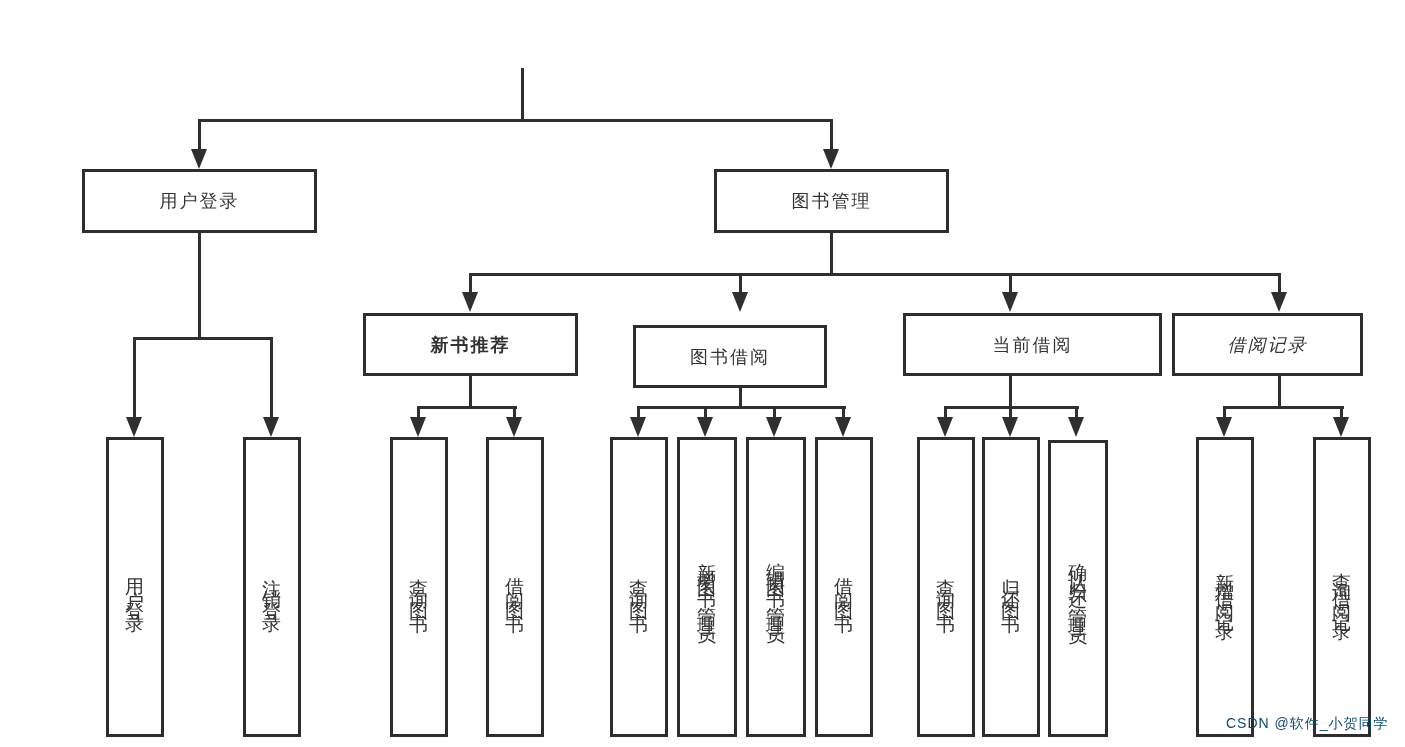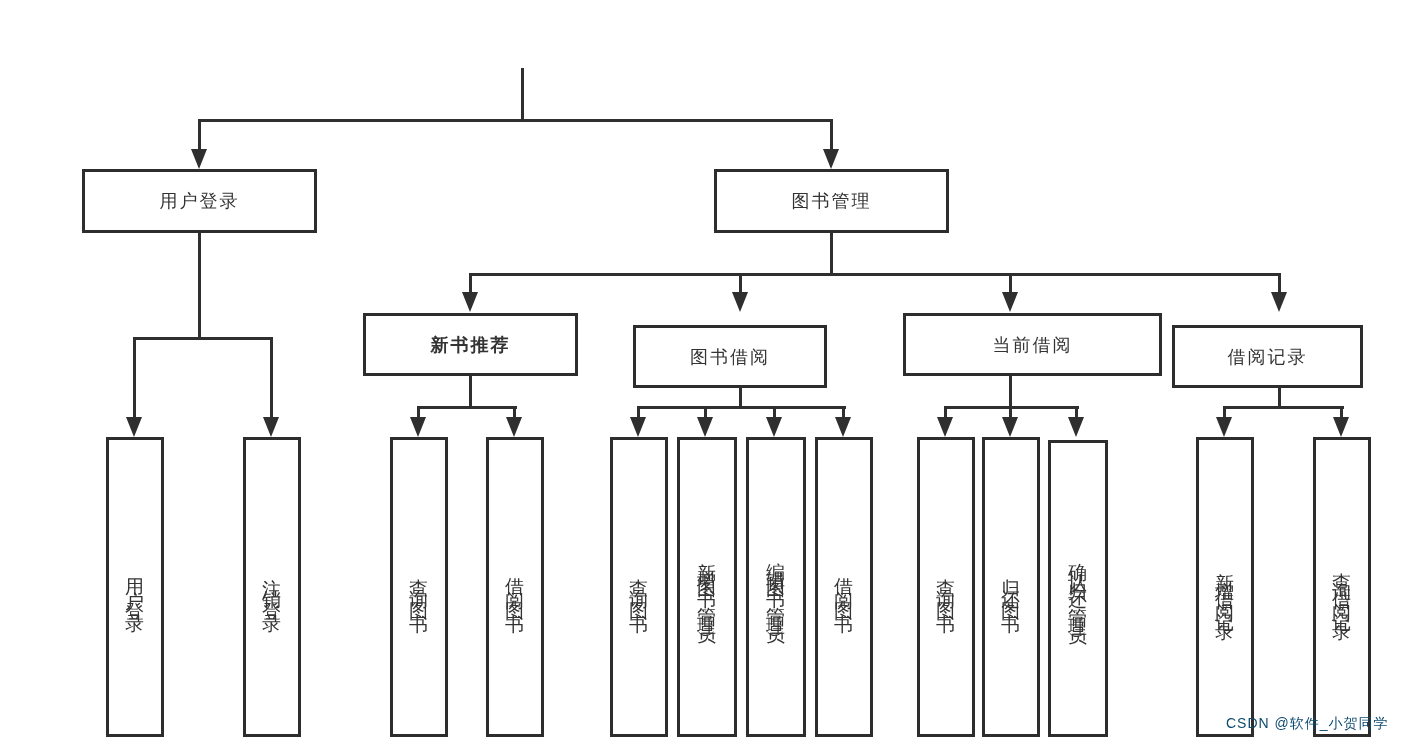--- a/index.html
+++ b/index.html
@@ -43,21 +43,21 @@
 
 <div id="canvas">
 
 
   <div class="box" style="left:82px; top:169px; width:235px; height:64px;">用户登录</div>
   <div class="box" style="left:714px; top:169px; width:235px; height:64px;">图书管理</div>
 
   <div class="box" style="left:363px; top:313px; width:215px; height:63px;font-weight:bold;">新书推荐</div>
   <div class="box" style="left:633px; top:325px; width:194px; height:63px;">图书借阅</div>
   <div class="box" style="left:903px; top:313px; width:259px; height:63px;">当前借阅</div>
-  <div class="box" style="left:1172px; top:325px; width:191px; height:63px;">借阅记录</div>
+  <div class="box" style="left:1172px; top:313px; width:191px; height:63px;font-style:italic;">借阅记录</div>
 
   <div class="box vbox" style="left:106px; top:437px; width:58px; height:300px;">用户登录</div>
   <div class="box vbox" style="left:243px; top:437px; width:58px; height:300px;">注销登录</div>
 
   <div class="box vbox" style="left:390px; top:437px; width:58px; height:300px;">查询图书</div>
   <div class="box vbox" style="left:486px; top:437px; width:58px; height:300px;">借阅图书</div>
 
   <div class="box vbox" style="left:610px; top:437px; width:58px; height:300px;">查询图书</div>
   <div class="box vbox" style="left:677px; top:437px; width:60px; height:300px; letter-spacing:9px;">新增图书（管理员）</div>
   <div class="box vbox" style="left:746px; top:437px; width:60px; height:300px; letter-spacing:9px;">编辑图书（管理员）</div>

